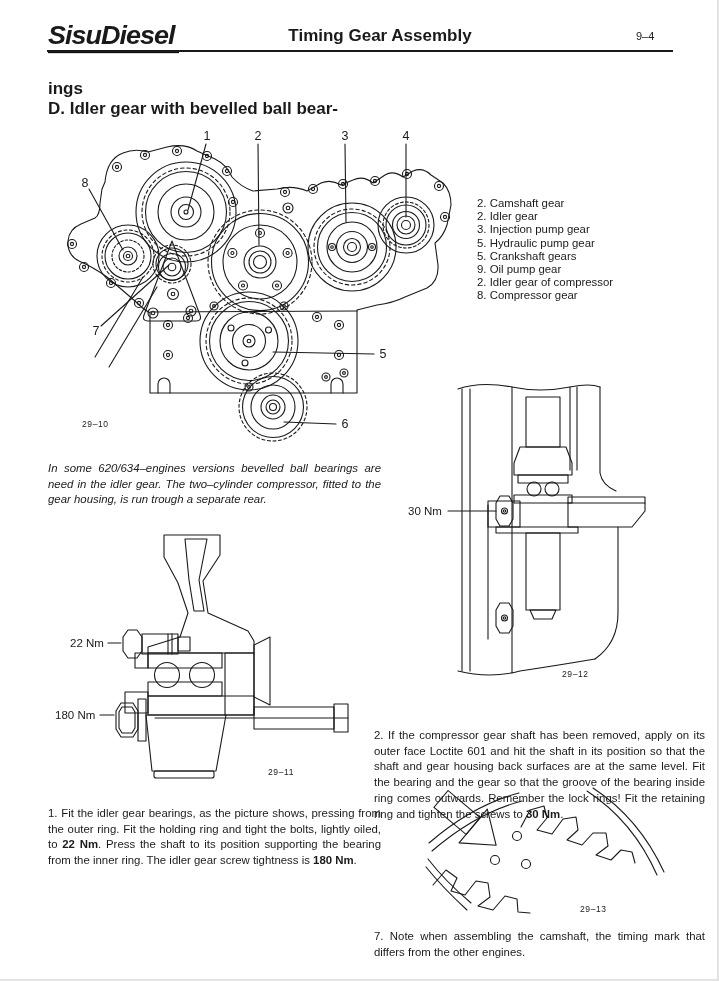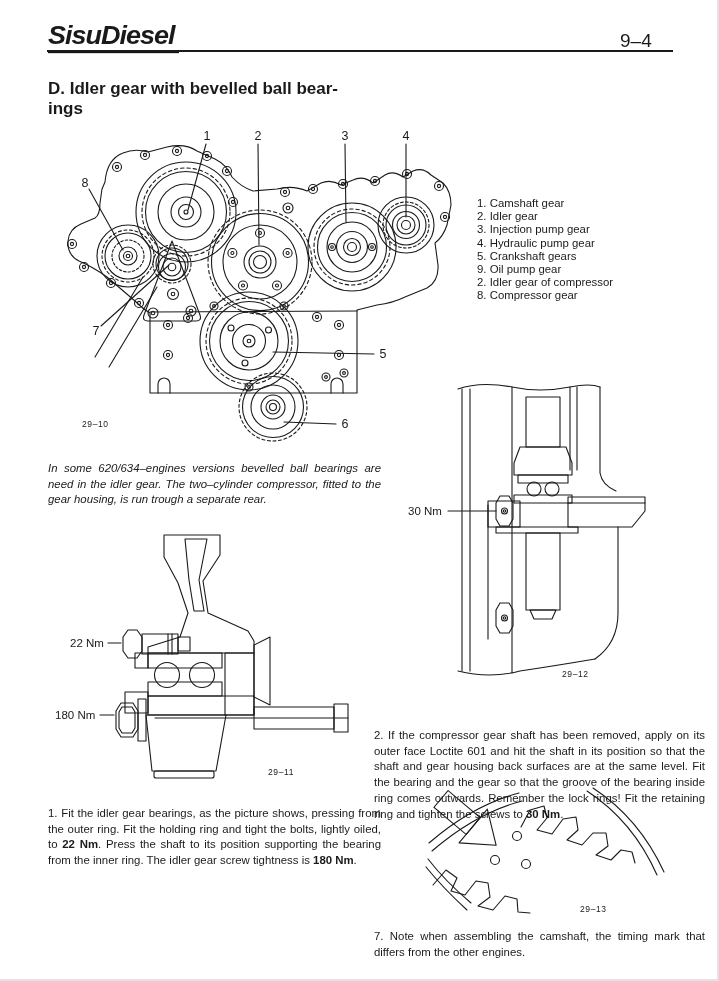--- a/index.html
+++ b/index.html
@@ -4,21 +4,21 @@
 <style>
   html,body { margin:0; padding:0; background:#9a9a9a; }
   .page { position:relative; width:719px; height:981px; background:#fff;
           font-family:"Liberation Sans", sans-serif; color:#1a1a1a; overflow:hidden;
           box-shadow: inset -2px -2px 0 #e3e3e3; }
   .logo { position:absolute; left:48px; top:20px; font-size:27px; font-weight:900;
           font-style:italic; letter-spacing:-1px; transform:scaleY(0.95);
           border-bottom:3px solid #111; padding-right:4px; }
   .title { position:absolute; left:280px; top:26px; width:200px; text-align:center;
            font-size:17px; font-weight:bold; }
-  .pagenum { position:absolute; left:620px; top:30px; width:46px; font-size:19px; }
+  .pagenum { position:absolute; left:636px; top:30px; width:46px; font-size:11px; }
   .rule { position:absolute; left:47px; top:50px; width:626px; height:2px; background:#1a1a1a; }
   .heading { position:absolute; left:48px; top:79px; font-size:17px; font-weight:bold; line-height:20px; }
   .parts { position:absolute; left:477px; top:197px; font-size:11.4px; line-height:13.2px; }
   .para { position:absolute; font-size:11.4px; line-height:15.7px; text-align:justify; }
   #intro { left:48px; top:461px; width:333px;font-style:italic; }
   #step1 { left:48px; top:806px; width:333px; }
   #step2 { left:374px; top:728px; width:331px; }
   #step3 { left:374px; top:929px; width:331px; }
   .b { font-weight:bold; }
   svg.fig { position:absolute; }
@@ -42,26 +42,27 @@
   .fignum { font-size:8.5px; letter-spacing:0.6px; }
   .callout { font-size:12.5px; }
   .torque { font-size:11.5px; }
 </style>
 </head>
 <body>
 
 <div class="page">
 
   <div class="logo">SisuDiesel</div>
+  <div class="title">Timing Gear Assembly</div>
   <div class="pagenum">9–4</div>
   <div class="rule"></div>
 
   <div class="heading">
+    <div>ings</div>
     <div>D. Idler gear with bevelled ball bear-</div>
-    <div>ings</div>
   </div>
 
   <svg id="figMain" class="fig" width="410" height="325" viewBox="0 0 410 325">
 
     <g>
       <path class="w" d="M50,57 Q52,34 68,28 Q80,23 93,27 L112,22 Q130,18 142,26 L160,34 Q172,40 177,52
         Q186,62 198,66 L222,64 Q238,60 252,66 L266,58 Q276,54 286,60 L298,55 Q308,50 318,58
         L330,50 Q338,45 348,52 L358,46 Q368,42 376,50 L388,58 Q396,66 396,80 L392,100
         Q388,112 380,118 L383,140 Q384,156 372,163 L350,172 Q338,178 322,180 L302,185 L302,268
         L95,268 L95,188 Q88,184 80,176 L52,152 Q38,142 24,136 Q12,130 13,116 Q14,104 26,99
@@ -252,24 +253,24 @@
     <text class="callout" x="290" y="15" text-anchor="middle">3</text>
     <text class="callout" x="351" y="15" text-anchor="middle">4</text>
     <text class="callout" x="30" y="62" text-anchor="middle">8</text>
     <text class="callout" x="41" y="210" text-anchor="middle">7</text>
     <text class="callout" x="328" y="233" text-anchor="middle">5</text>
     <text class="callout" x="290" y="303" text-anchor="middle">6</text>
     <text class="fignum" x="27" y="302">29–10</text>
   </svg>
 
   <div class="parts">
-    <div>1. Camshaft gear</div>
+    <div>2. Camshaft gear</div>
     <div>2. Idler gear</div>
     <div>3. Injection pump gear</div>
-    <div>4. Hydraulic pump gear</div>
+    <div>5. Hydraulic pump gear</div>
     <div>5. Crankshaft gears</div>
     <div>9. Oil pump gear</div>
     <div>2. Idler gear of compressor</div>
     <div>8. Compressor gear</div>
   </div>
 
   <div class="para" id="intro">In some 620/634–engines versions bevelled ball bearings are need in the idler gear. The two–cylinder compressor, fitted to the gear housing, is run trough a separate rear.</div>
 
   <svg id="fig11" class="fig" width="300" height="258" viewBox="0 0 300 258">
     <defs>

